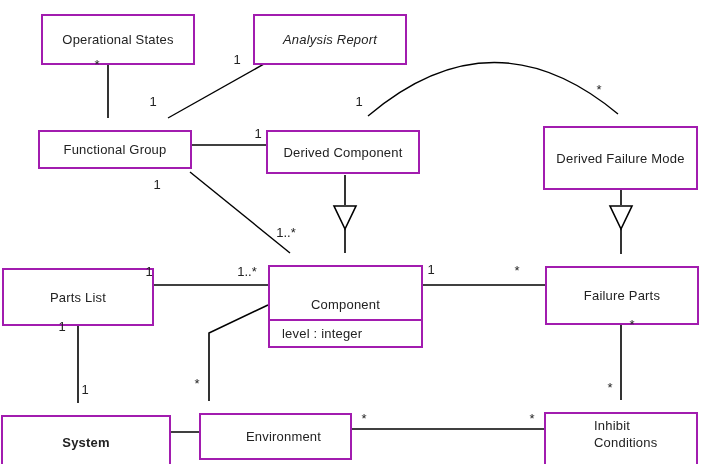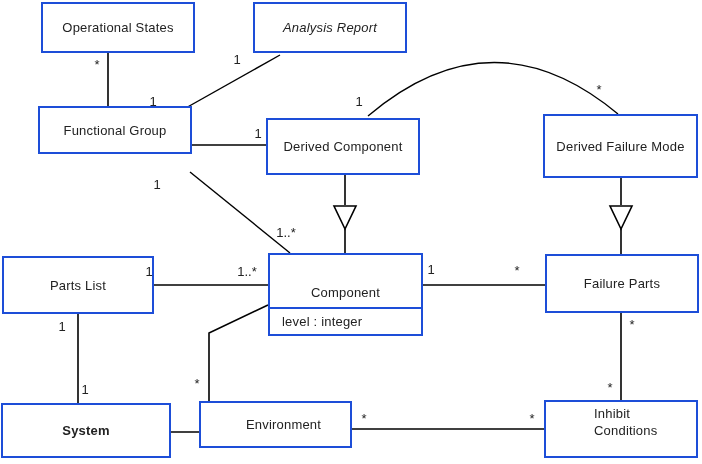--- a/index.html
+++ b/index.html
@@ -8,31 +8,32 @@
     width:702px;height:464px;
     background:#ffffff;
     font-family:"Liberation Sans","DejaVu Sans",sans-serif;
     overflow:hidden;
   }
   #edges{position:absolute;left:0;top:0;width:702px;height:464px;}
   .cls{
     position:absolute;
     box-sizing:border-box;
     background:#ffffff;
-    border:2px solid #1d4ed8;
+    border:2px solid #a21caf;
     display:flex;align-items:center;justify-content:center;
     font-size:13px;color:#222222;
     letter-spacing:0.2px;
     white-space:nowrap;
+    margin-top:12px;
   }
   
   #b-os  {left:41px; top:2px;   width:154px;height:51px;}
   #b-ar  {left:253px;top:2px;   width:154px;height:51px;font-style:italic;}
-  #b-fg  {left:38px; top:106px; width:154px;height:48px;}
-  #b-dc  {left:266px;top:118px; width:154px;height:57px;justify-content:center;}
+  #b-fg  {left:38px; top:118px; width:154px;height:39px;}
+  #b-dc  {left:266px;top:118px; width:154px;height:44px;justify-content:center;}
   #b-dfm {left:543px;top:114px; width:155px;height:64px;}
   #b-pl  {left:2px;  top:256px; width:152px;height:58px;}
   #b-comp{left:268px;top:253px; width:155px;height:78px;}
   #b-comp-attr{left:268px;top:307px;width:155px;height:29px;
     justify-content:flex-start;padding-left:12px;}
   #b-fm  {left:545px;top:254px; width:154px;height:59px;}
   #b-sys {left:1px;  top:403px; width:170px;height:55px;font-weight:bold;}
   #b-env {left:199px;top:401px; width:153px;height:47px;padding-left:16px;}
   #b-ic  {left:544px;top:400px; width:154px;height:58px;
     justify-content:center;align-items:flex-start;

